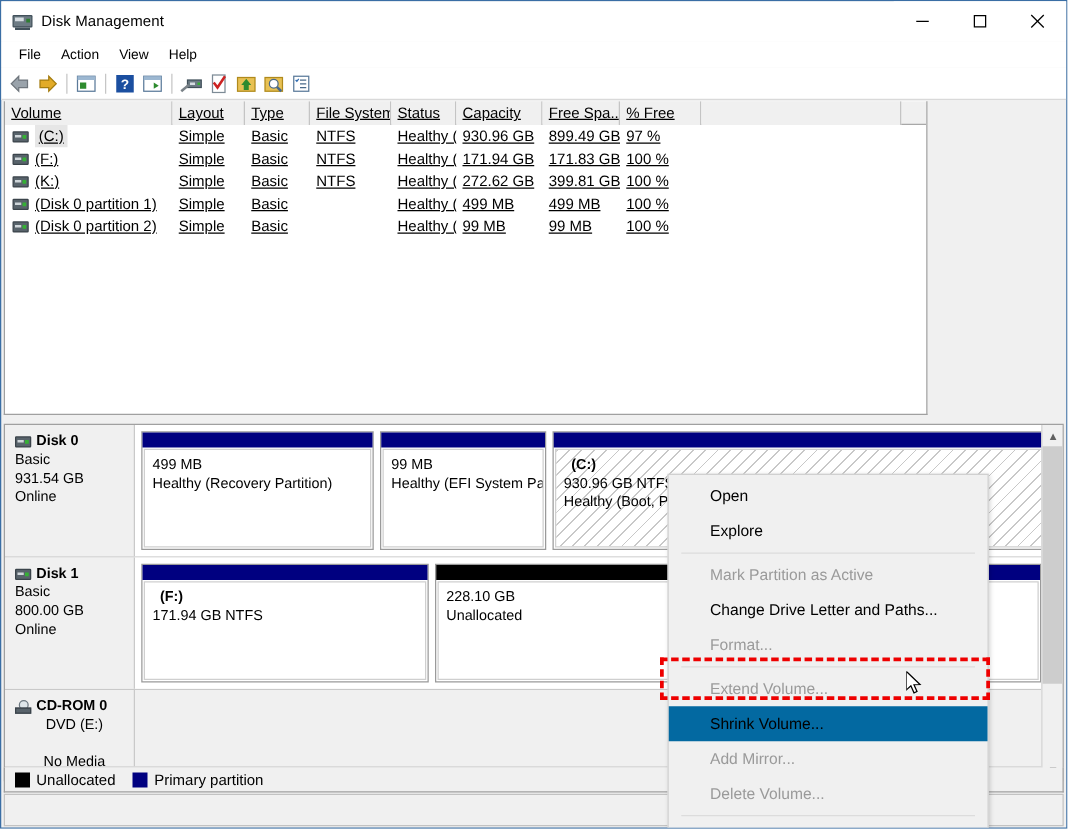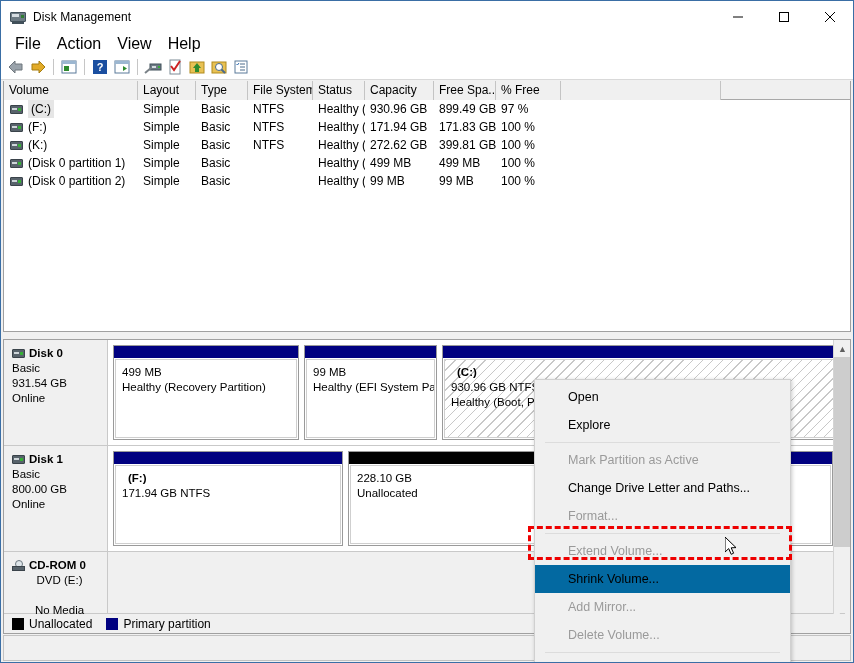--- a/index.html
+++ b/index.html
@@ -56,41 +56,42 @@
   }
   .win-btn svg { display: block; }
 
   
   .menubar {
     position: absolute; left: 0; top: 32px; width: 852px; height: 21px;
     background: #ffffff; display: flex; align-items: center;
     padding-left: 6px;
   }
   .menubar .mi {
-    font-size: 16px; color: #000; padding: 2px 8px;
+    font-size: 11px; color: #000; padding: 2px 8px;
   }
 
   
   .toolbar {
     position: absolute; left: 0; top: 53px; width: 852px; height: 26px;
     background: #ffffff;
     display: flex; align-items: center; padding-left: 4px;
     border-bottom: 1px solid #d9d9d9;
   }
   .tb-btn {
     width: 22px; height: 22px; display: flex; align-items: center; justify-content: center;
     position: relative;
   }
   .tb-sep { width: 1px; height: 16px; background: #c6c6c6; margin: 0 4px; }
 
   
   .vol-pane {
-    position: absolute; left: 2px; top: 80px; width: 848px; height: 251px;
+    position: absolute; left: 2px; top: 80px; width: 739px; height: 251px;
     background: #ffffff; border: 1px solid #a0a0a0; border-top: none;
     overflow: hidden;
+    text-decoration: underline;
   }
   .vol-header {
     display: flex; height: 19px; background: #f0f0f0;
     border-bottom: 1px solid #a8a8a8;
   }
   .vol-header .th {
     font-size: 12px; color: #000; padding: 2px 0 0 5px;
     border-right: 1px solid #c4c4c4; height: 19px; overflow: hidden;
     white-space: nowrap; background: #f0f0f0;
   }

